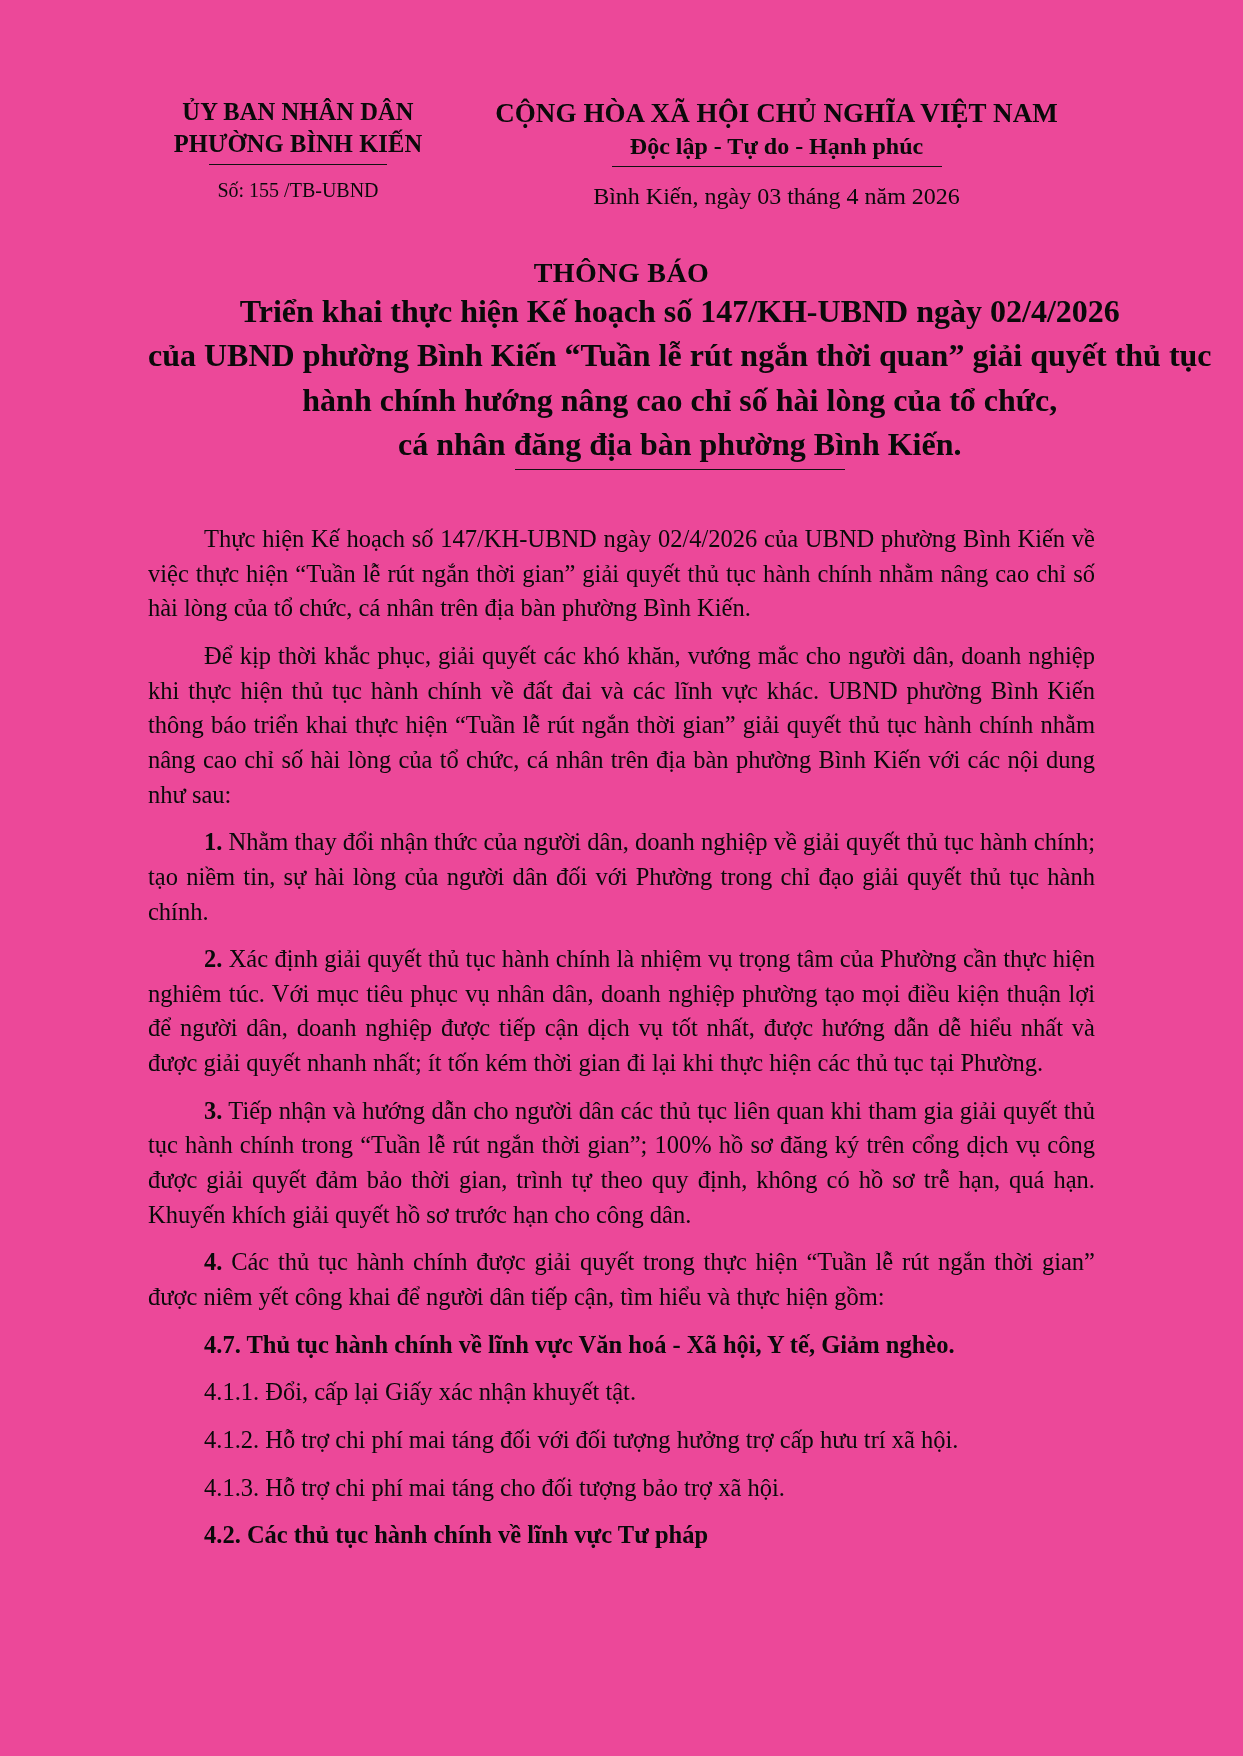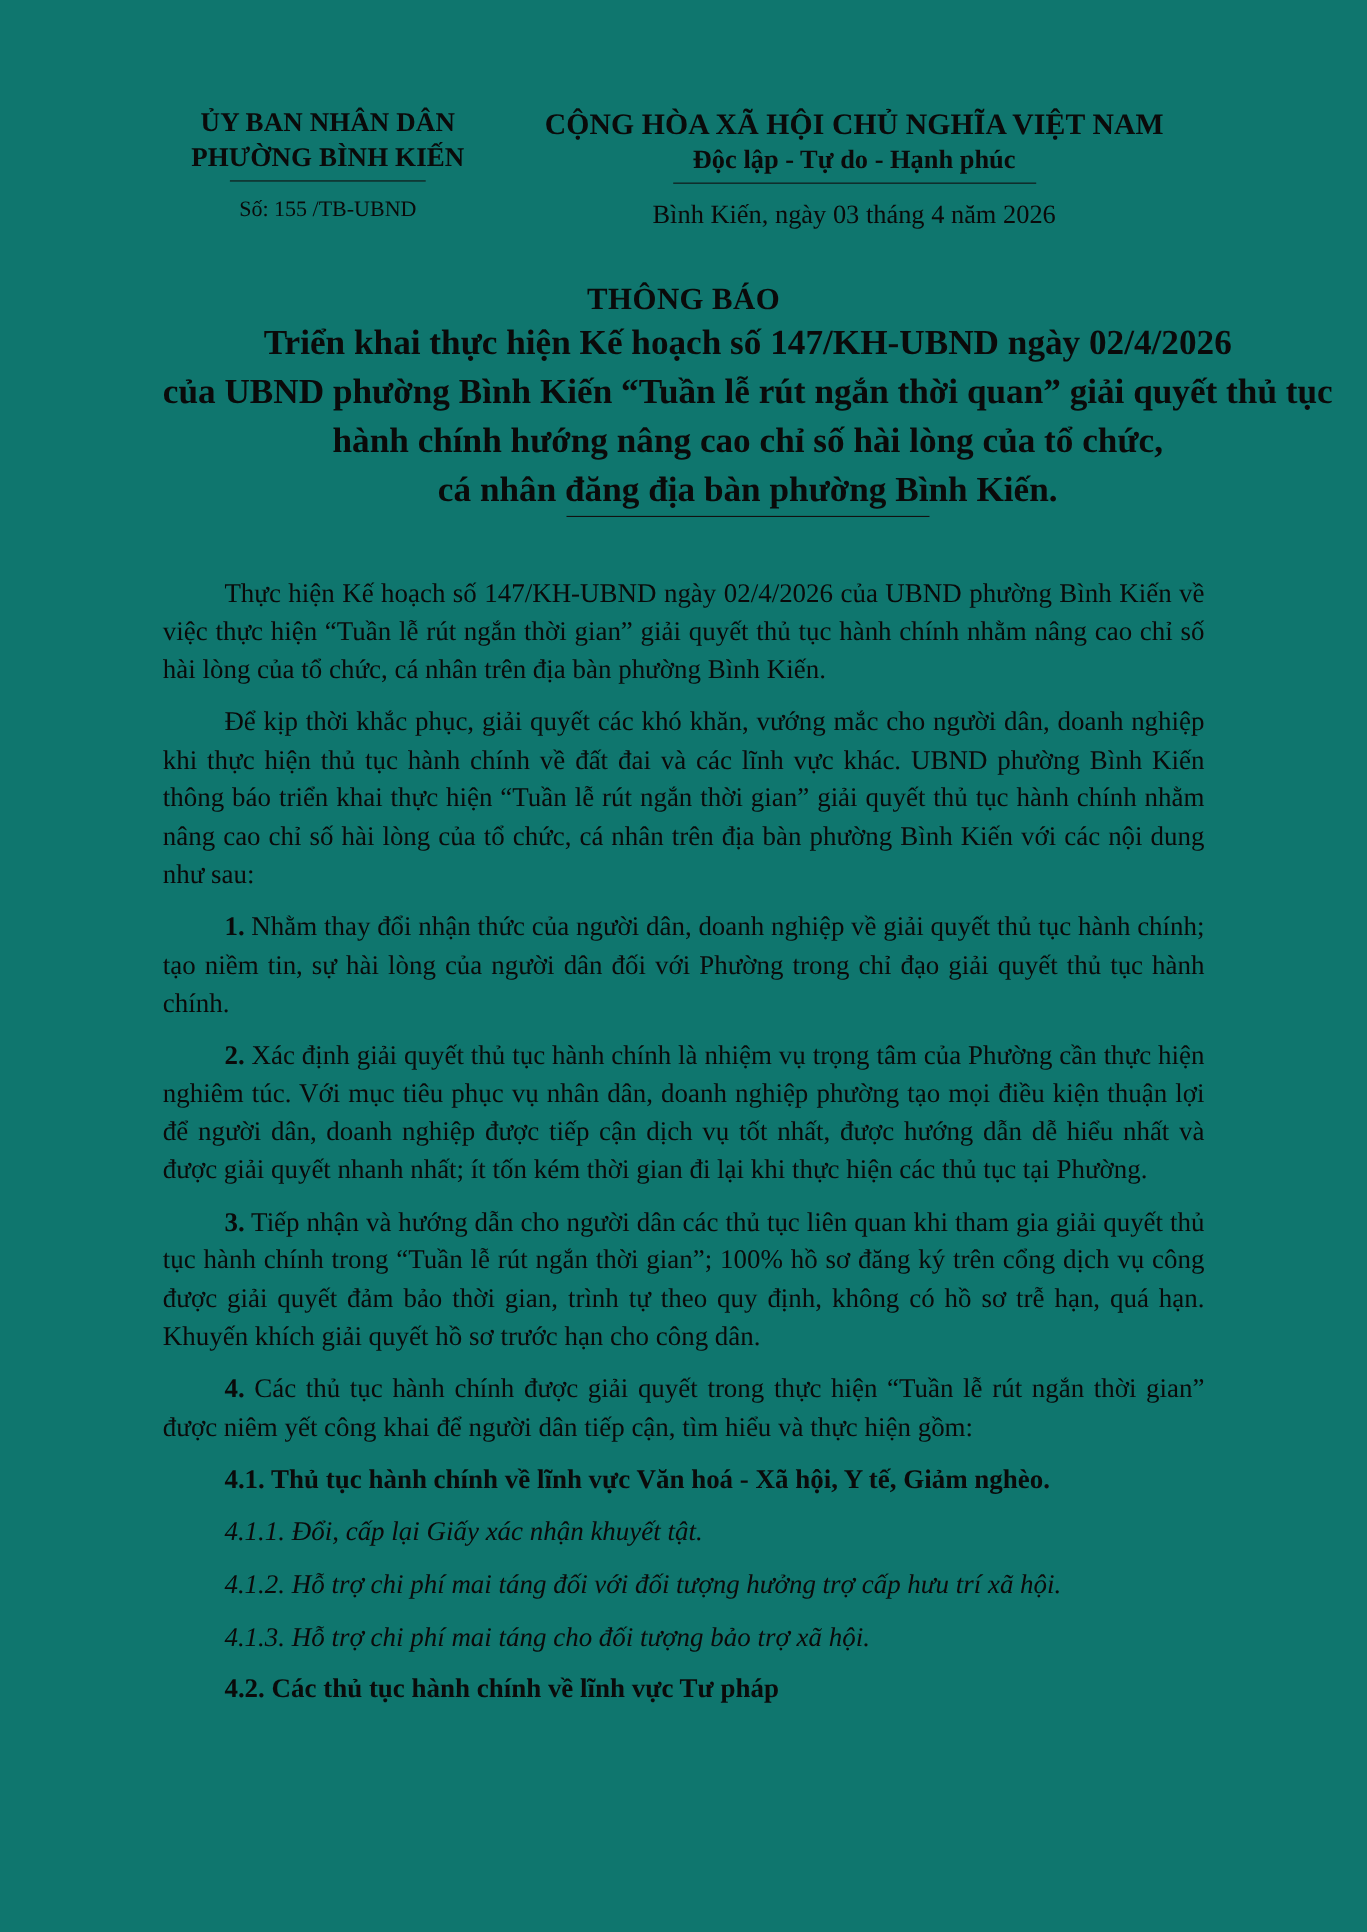--- a/index.html
+++ b/index.html
@@ -13,21 +13,21 @@
     font-family: "Liberation Serif", "DejaVu Serif", serif;
     color: #0a0a0a;
     -webkit-font-smoothing: antialiased;
   }
   .page {
     width: 1243px;
     min-height: 1756px;
     box-sizing: border-box;
     padding: 96px 148px 40px 148px;
     position: relative;
-    background: #0f766e;
+    background: #ec4899;
   }
 
   
   .doc-header {
     display: flex;
     align-items: flex-start;
     justify-content: flex-start;
     width: 100%;
   }
   .hdr-left {
@@ -120,21 +120,20 @@
   }
   .para b { font-weight: bold; }
 
   .sub-head {
     font-weight: bold;
     text-indent: 56px;
     text-align: left;
     margin: 0 0 13px 0;
   }
   .sub-item {
-    font-style: italic;
     text-indent: 56px;
     text-align: left;
     margin: 0 0 13px 0;
   }
 </style>
 </head>
 <body>
 
 <div class="page">
 
@@ -173,21 +172,21 @@
     <p class="para">Để kịp thời khắc phục, giải quyết các khó khăn, vướng mắc cho người dân, doanh nghiệp khi thực hiện thủ tục hành chính về đất đai và các lĩnh vực khác. UBND phường Bình Kiến thông báo triển khai thực hiện “Tuần lễ rút ngắn thời gian” giải quyết thủ tục hành chính nhằm nâng cao chỉ số hài lòng của tổ chức, cá nhân trên địa bàn phường Bình Kiến với các nội dung như sau:</p>
 
     <p class="para"><b>1.</b><span> Nhằm thay đổi nhận thức của người dân, doanh nghiệp về giải quyết thủ tục hành chính; tạo niềm tin, sự hài lòng của người dân đối với Phường trong chỉ đạo giải quyết thủ tục hành chính.</span></p>
 
     <p class="para"><b>2.</b><span> Xác định giải quyết thủ tục hành chính là nhiệm vụ trọng tâm của Phường cần thực hiện nghiêm túc. Với mục tiêu phục vụ nhân dân, doanh nghiệp phường tạo mọi điều kiện thuận lợi để người dân, doanh nghiệp được tiếp cận dịch vụ tốt nhất, được hướng dẫn dễ hiểu nhất và được giải quyết nhanh nhất; ít tốn kém thời gian đi lại khi thực hiện các thủ tục tại Phường.</span></p>
 
     <p class="para"><b>3.</b><span> Tiếp nhận và hướng dẫn cho người dân các thủ tục liên quan khi tham gia giải quyết thủ tục hành chính trong “Tuần lễ rút ngắn thời gian”; 100% hồ sơ đăng ký trên cổng dịch vụ công được giải quyết đảm bảo thời gian, trình tự theo quy định, không có hồ sơ trễ hạn, quá hạn. Khuyến khích giải quyết hồ sơ trước hạn cho công dân.</span></p>
 
     <p class="para"><b>4.</b><span> Các thủ tục hành chính được giải quyết trong thực hiện “Tuần lễ rút ngắn thời gian” được niêm yết công khai để người dân tiếp cận, tìm hiểu và thực hiện gồm:</span></p>
 
-    <p class="sub-head">4.1. Thủ tục hành chính về lĩnh vực Văn hoá - Xã hội, Y tế, Giảm nghèo.</p>
+    <p class="sub-head">4.7. Thủ tục hành chính về lĩnh vực Văn hoá - Xã hội, Y tế, Giảm nghèo.</p>
     <p class="sub-item">4.1.1. Đổi, cấp lại Giấy xác nhận khuyết tật.</p>
     <p class="sub-item">4.1.2. Hỗ trợ chi phí mai táng đối với đối tượng hưởng trợ cấp hưu trí xã hội.</p>
     <p class="sub-item">4.1.3. Hỗ trợ chi phí mai táng cho đối tượng bảo trợ xã hội.</p>
 
     <p class="sub-head">4.2. Các thủ tục hành chính về lĩnh vực Tư pháp</p>
 
   </div>
 
 </div>
 

